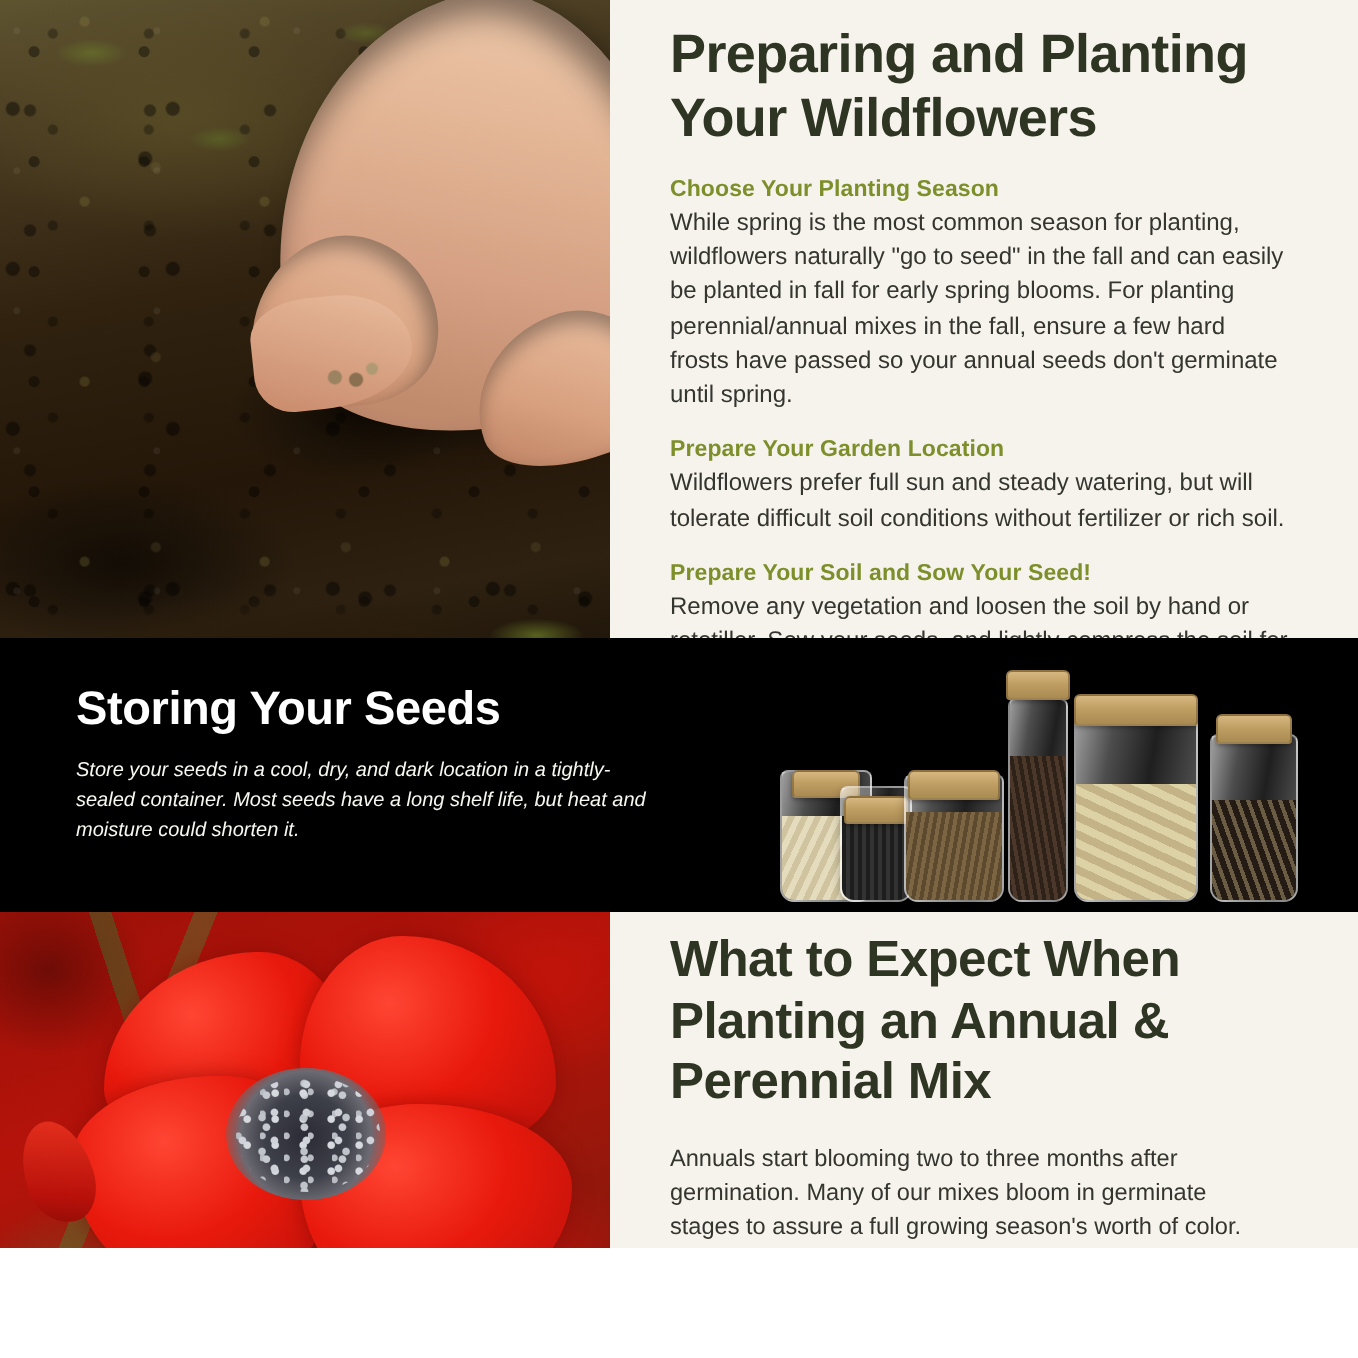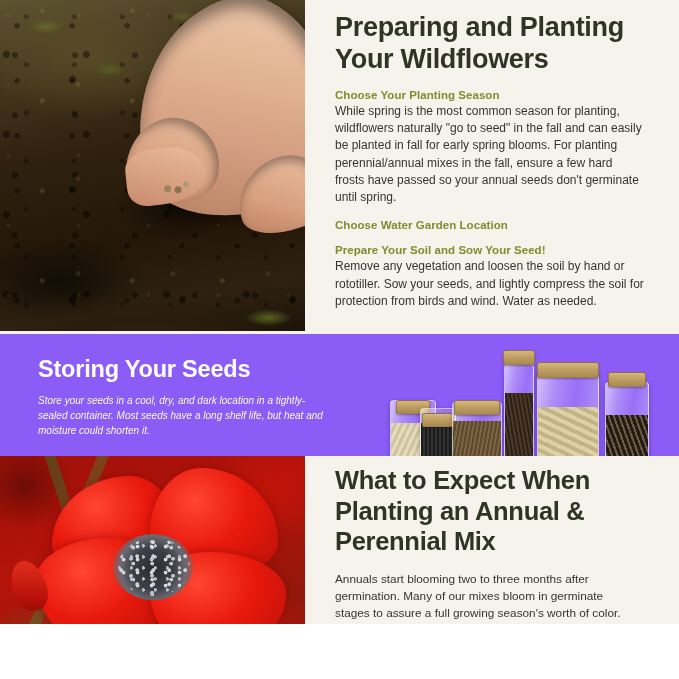--- a/index.html
+++ b/index.html
@@ -143,23 +143,23 @@
   .body-txt {
     font-size: 12px;
     line-height: 1.44;
     color: #35352f;
     margin: 0;
   }
 
   
   .panel-green {
     position: absolute;
-    left: 0; top: 334px;
+    left: 0; top: 319px;
     width: 679px; height: 138px;
-    background: #8b5cf6;
+    background: #000000;
     overflow: hidden;
   }
   .green-text { padding: 22px 0 0 38px; width: 290px; }
   .h2-green {
     font-size: 23.5px;
     font-weight: bold;
     color: #ffffff;
     margin: 0 0 10px 0;
     letter-spacing: -0.2px;
   }
@@ -314,21 +314,22 @@
 
     <div class="col-right-top">
       <h1 class="h1-main">Preparing and Planting Your Wildflowers</h1>
 
       <div class="sub-block">
         <div class="sub-head first">Choose Your Planting Season</div>
         <p class="body-txt">While spring is the most common season for planting, wildflowers naturally "go to seed" in the fall and can easily be planted in fall for early spring blooms. For planting perennial/annual mixes in the fall, ensure a few hard frosts have passed so your annual seeds don't germinate until spring.</p>
       </div>
 
       <div class="sub-block">
-        <div class="sub-head">Choose Water Garden Location</div>
+        <div class="sub-head">Prepare Your Garden Location</div>
+        <p class="body-txt">Wildflowers prefer full sun and steady watering, but will tolerate difficult soil conditions without fertilizer or rich soil.</p>
       </div>
 
       <div class="sub-block">
         <div class="sub-head">Prepare Your Soil and Sow Your Seed!</div>
         <p class="body-txt">Remove any vegetation and loosen the soil by hand or rototiller. Sow your seeds, and lightly compress the soil for protection from birds and wind. Water as needed.</p>
       </div>
     </div>
   </div>
 
   <div class="panel-green">

